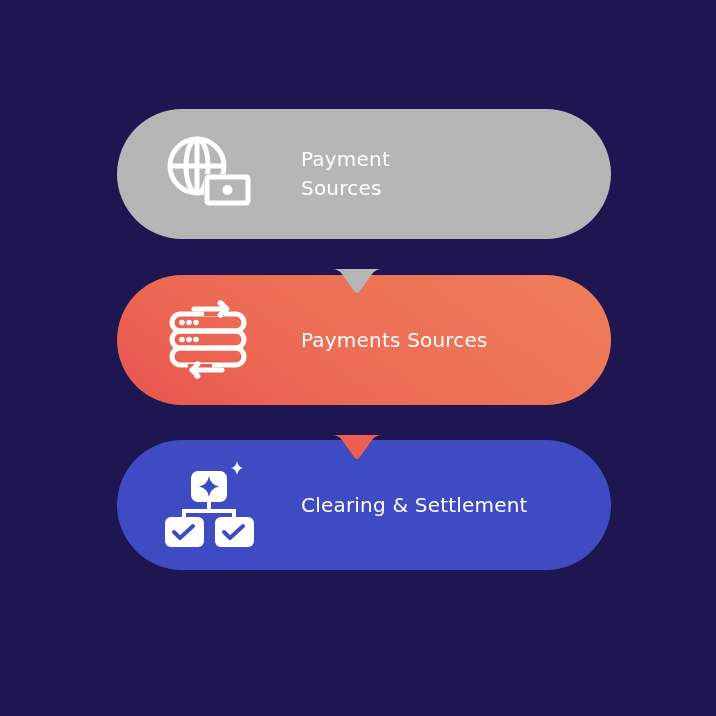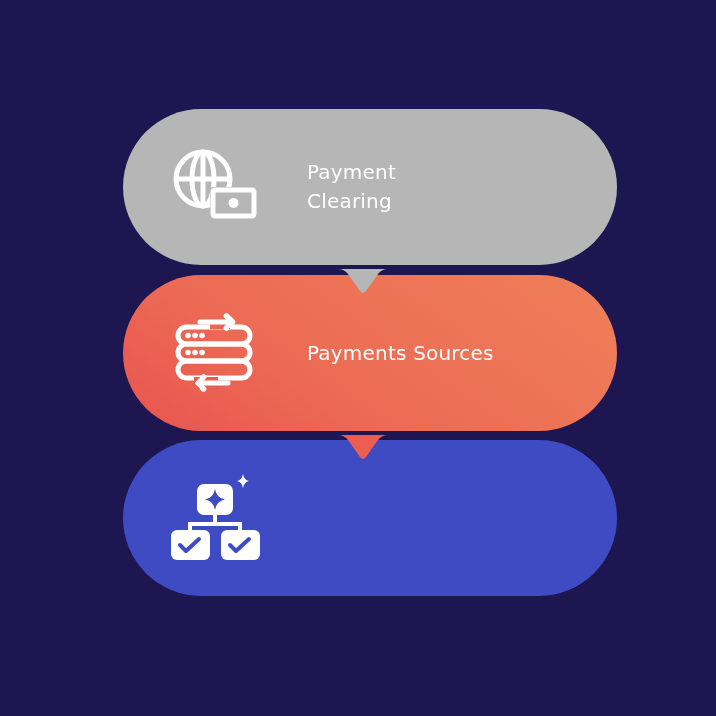--- a/index.html
+++ b/index.html
@@ -14,23 +14,23 @@
       overflow: hidden;
       font-family: "DejaVu Sans", sans-serif;
     }
     .stage {
       position: absolute;
       left: 0; top: 0;
       width: 716px; height: 716px;
     }
     .pill {
       position: absolute;
-      left: 123px;
+      left: 117px;
       width: 494px;
-      height: 156px;
+      height: 130px;
       border-radius: 83px;
     }
     .pill-gray { top: 109px; background: #B6B6B6; z-index: 3; }
     .pill-orange {
       top: 275px;
       background: linear-gradient(35deg, #E8544F 0%, #EC6A54 35%, #EF7F5A 100%);
       z-index: 2;
     }
     .pill-blue { top: 440px; background: #3F4BC2; z-index: 1; }
 
@@ -84,21 +84,21 @@
           <line x1="33" y1="11" x2="33" y2="65"></line>
         </g>
         <rect x="40" y="46" width="47" height="32" rx="3" fill="#B6B6B6"></rect>
         <rect x="43" y="49" width="41" height="26" rx="2" fill="none" stroke="#FFFFFF" stroke-width="5"></rect>
         <path d="M49 55 L78 55 L78 69 L49 69 Z" fill="#B6B6B6"></path>
         <circle cx="63.5" cy="62" r="5" fill="#FFFFFF"></circle>
       </svg>
     </div>
     <div class="label">
       <span>Payment</span>
-      <span>Clearing</span>
+      <span>Sources</span>
     </div>
     <div class="notch">
       <svg width="66" height="32" viewBox="0 0 66 32">
         <path d="M8 0 Q14 0 18 5 L30 22 Q33 26 36 22 L48 5 Q52 0 58 0 Z" fill="#B6B6B6"></path>
       </svg>
     </div>
   </div>
 
   <div class="pill pill-orange">
     <div class="icon">
@@ -156,16 +156,17 @@
           <path d="M73 2 Q74 8 79 9 Q74 10 73 16 Q72 10 67 9 Q72 8 73 2 Z"></path>
         </g>
         <path d="M45 17 Q46.5 26 55 27.5 Q46.5 29 45 38 Q43.5 29 35 27.5 Q43.5 26 45 17 Z" fill="#3F4BC2"></path>
         <g fill="none" stroke="#3F4BC2" stroke-width="4" stroke-linecap="round" stroke-linejoin="round">
           <path d="M10 73 L16 79 L29 67"></path>
           <path d="M60 73 L66 79 L79 67"></path>
         </g>
       </svg>
     </div>
     <div class="label">
+      <span>Clearing &amp; Settlement</span>
     </div>
   </div>
 
 </div>
 
 </body></html>

